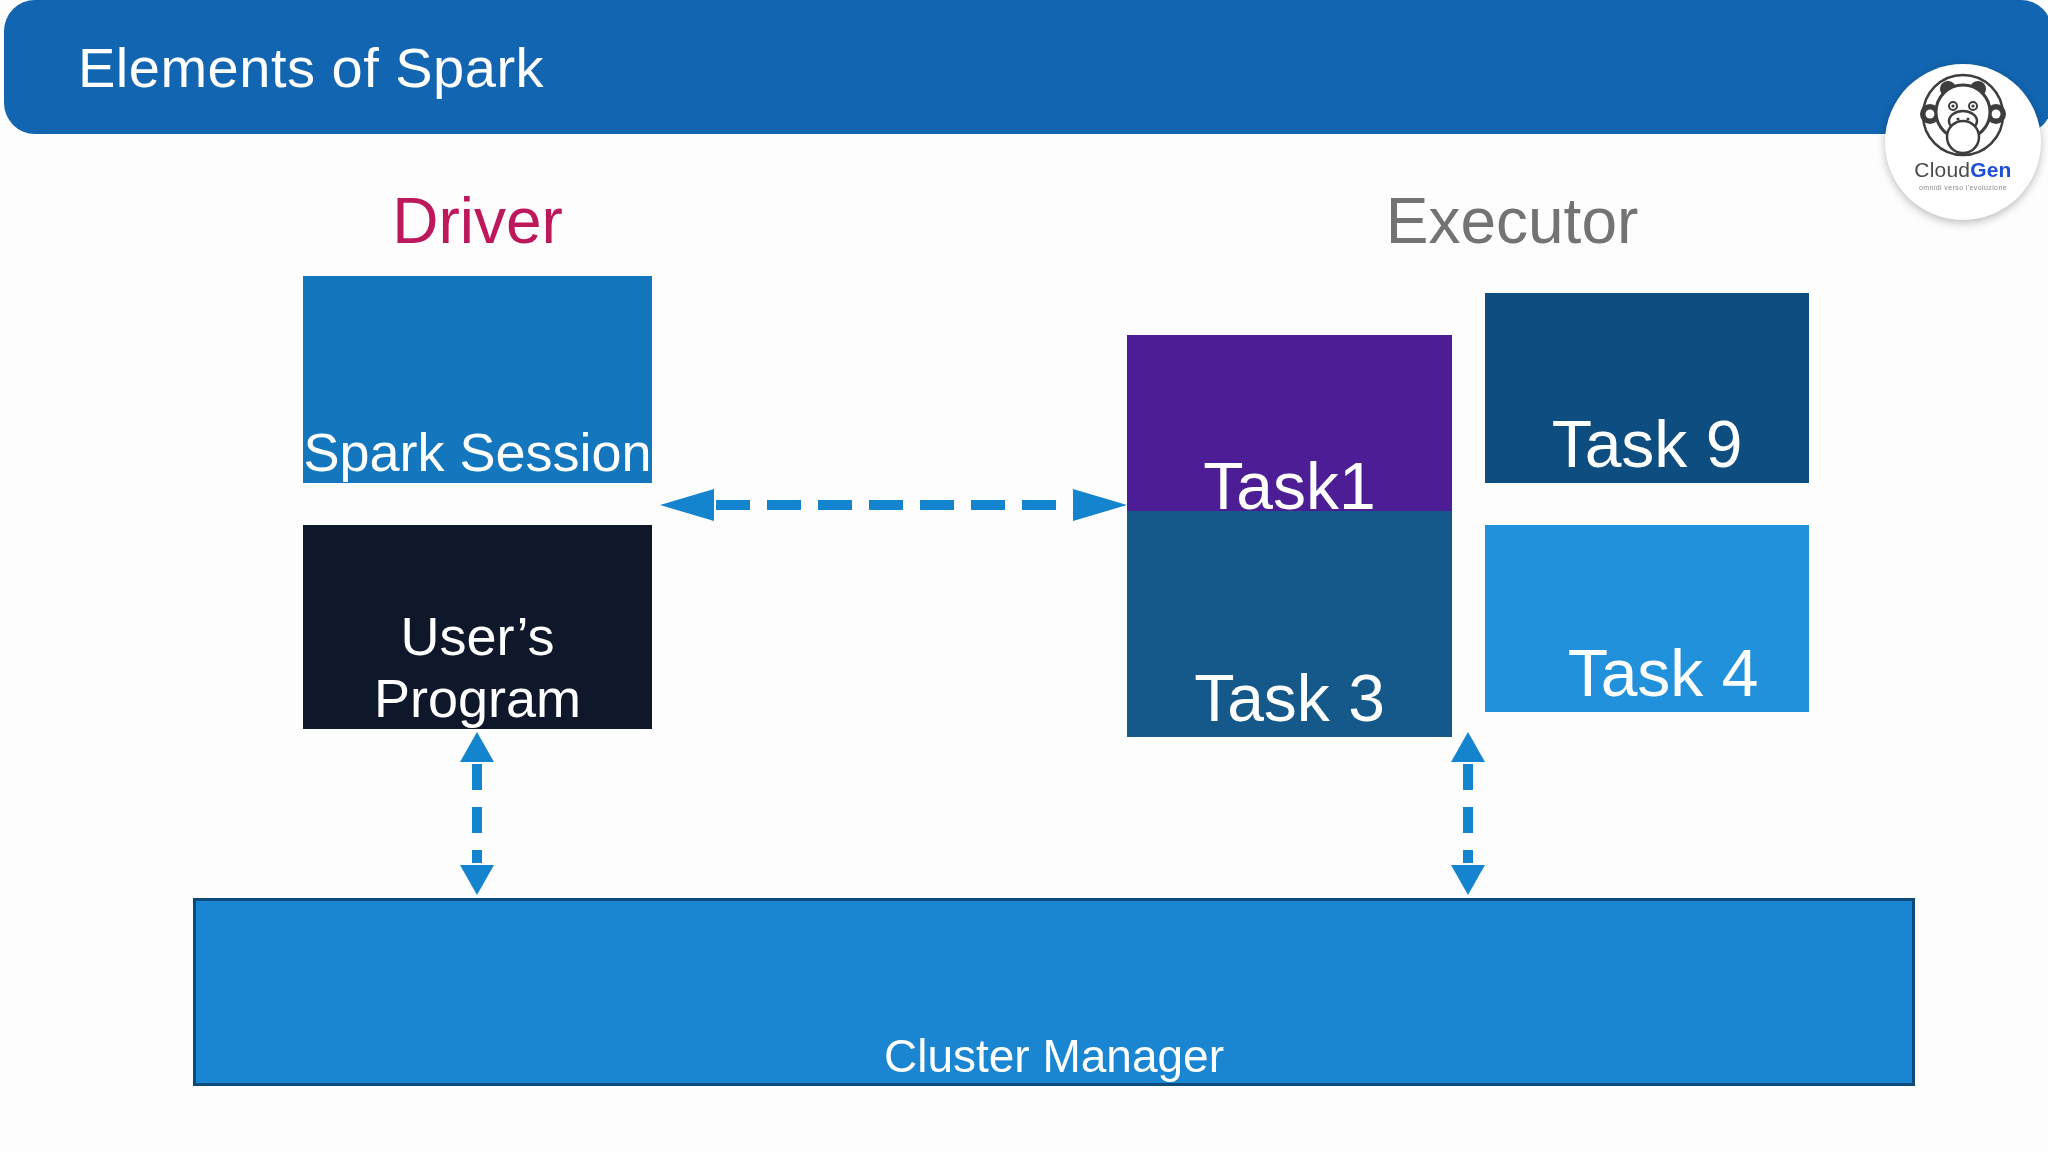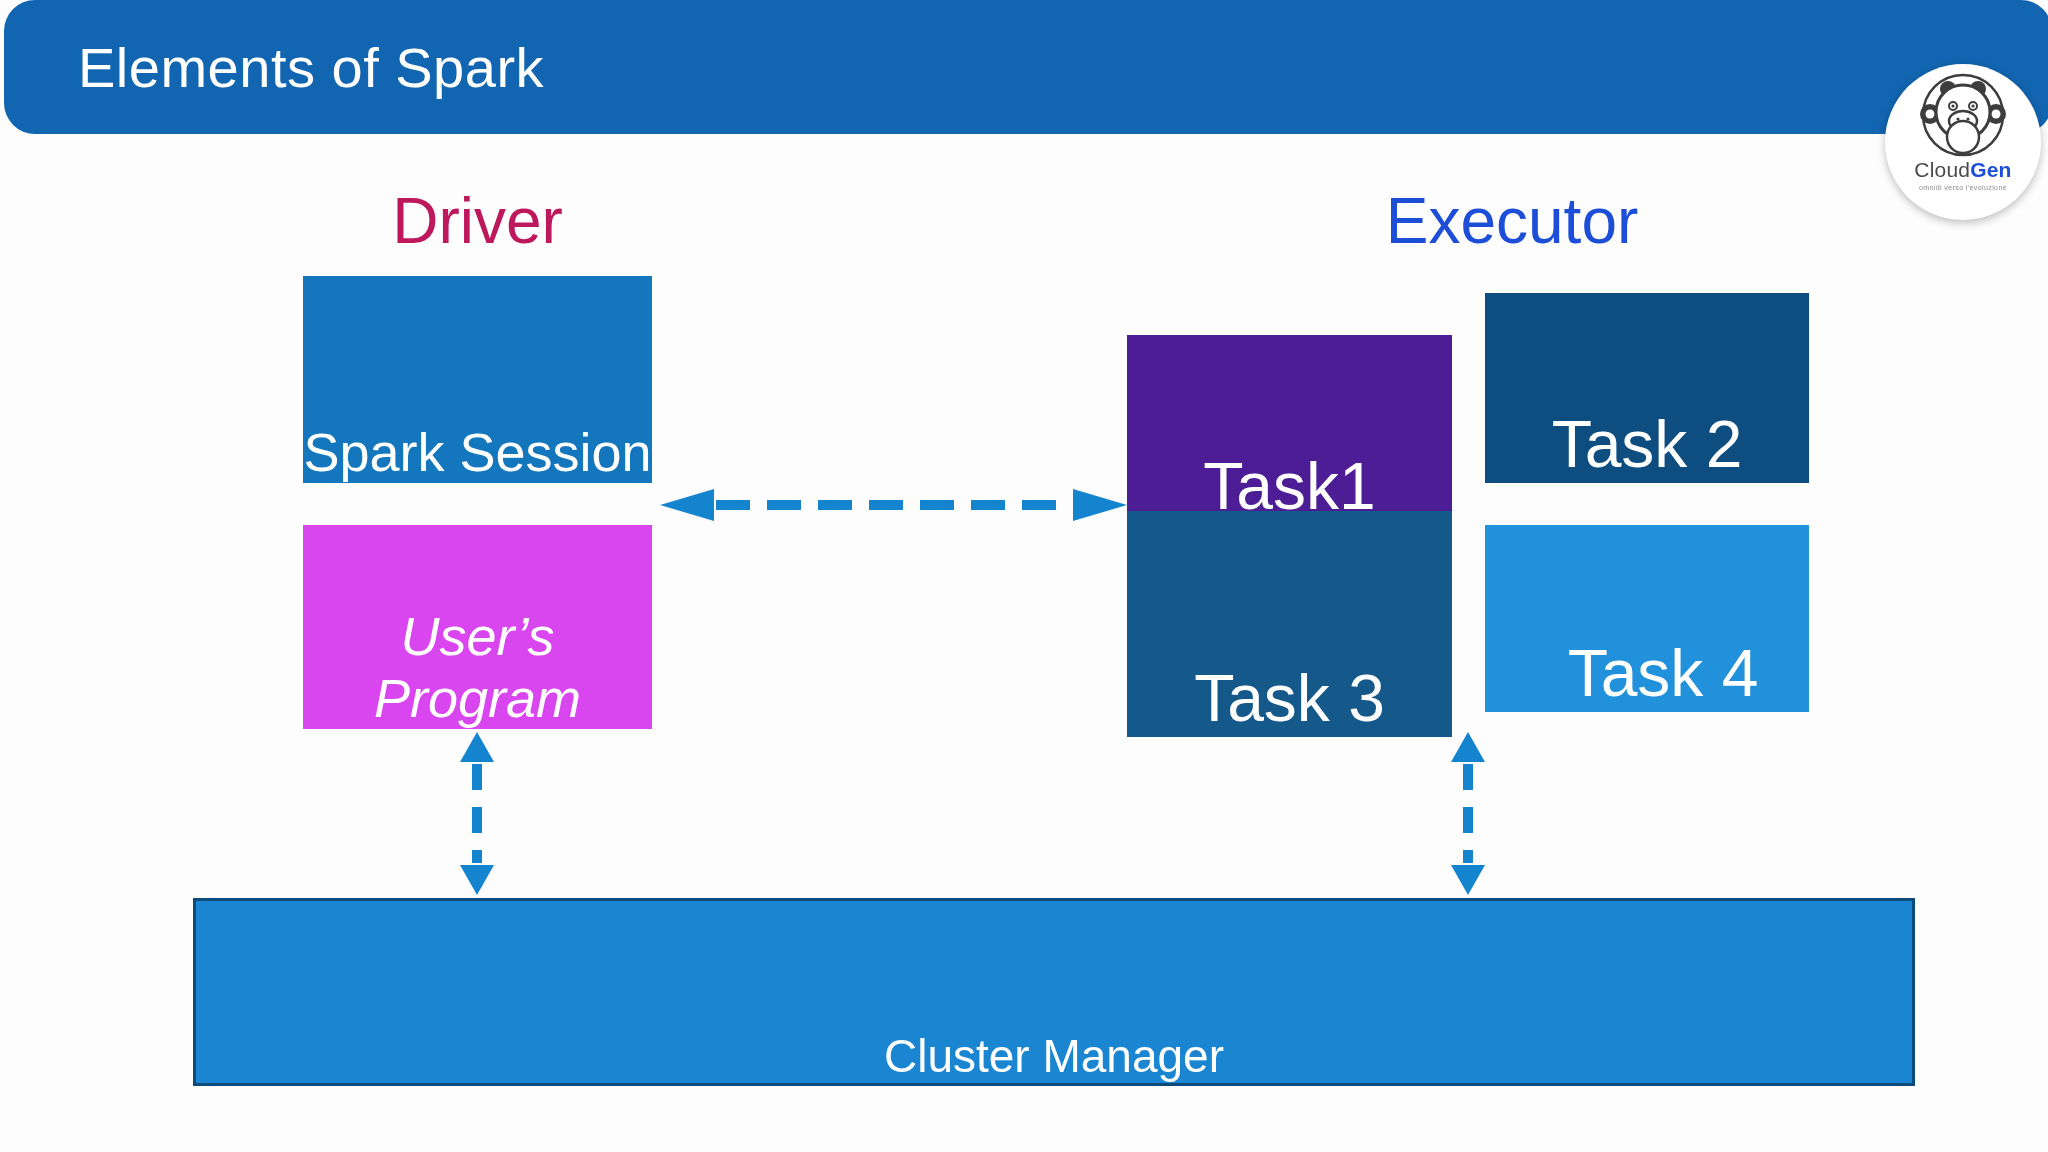--- a/index.html
+++ b/index.html
@@ -141,34 +141,34 @@
       <circle cx="55" cy="47" r="1.6" fill="#3d3d3d"></circle>
       <circle cx="65" cy="47" r="1.6" fill="#3d3d3d"></circle>
 
       <circle cx="60" cy="65" r="16" fill="#ffffff" stroke="#3d3d3d" stroke-width="2.5"></circle>
     </svg>
     <div class="logo-brand"><span>Cloud</span><b>Gen</b></div>
     <div class="logo-tagline">omnidi verso l'evoluzione</div>
   </div>
 
   <div class="section-label driver-label" style="color: #be185d;">Driver</div>
-  <div class="section-label executor-label" style="color: #1d4ed8;">Executor</div>
+  <div class="section-label executor-label" style="color: #737373;">Executor</div>
 
   <div class="box spark-session" style="background-color: rgb(20, 119, 189);">
     <span>Spark Session</span>
   </div>
-  <div class="box users-program" style="background-color: #d946ef; font-style: italic;">
+  <div class="box users-program" style="background-color: #0f172a;">
     <span>User’s Program</span>
   </div>
 
   <div class="box task task-1" style="background-color: #4c1d95; margin-top: 42px;">
     <span>Task1</span>
   </div>
   <div class="box task task-2" style="background-color: rgb(14, 77, 128);">
-    <span>Task 2</span>
+    <span>Task 9</span>
   </div>
   <div class="box task task-3" style="background-color: rgb(21, 88, 138);">
     <span>Task 3</span>
   </div>
   <div class="box task task-4" style="background-color: rgb(33, 145, 220);">
     <span>Task 4</span>
   </div>
 
   <div class="h-arrow">
     <div class="head-left"></div>

